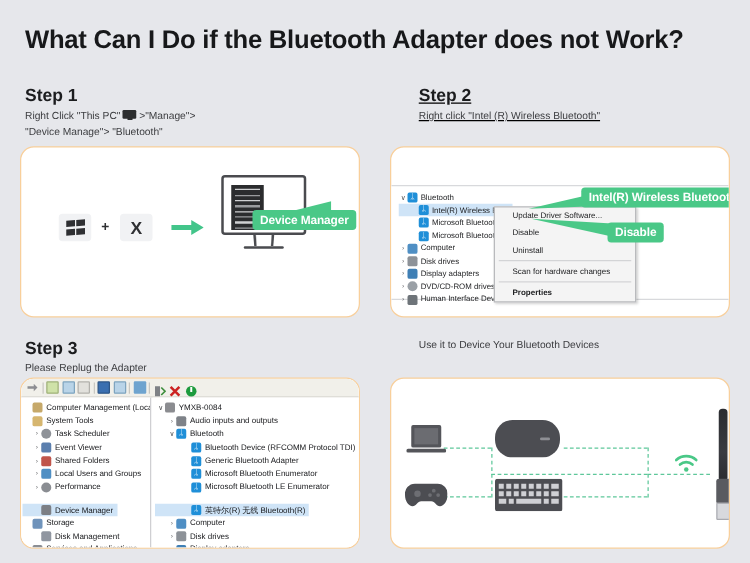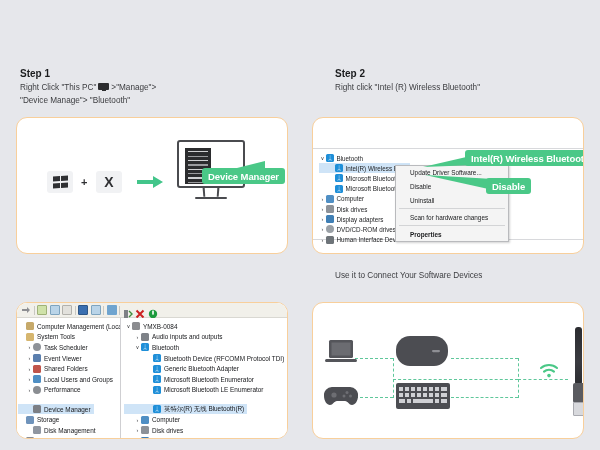--- a/index.html
+++ b/index.html
@@ -23,21 +23,21 @@
     font-size: 20.5px;
     font-weight: bold;
     color: #17181a;
     letter-spacing: -0.2px;
     white-space: nowrap;
   }
 
   
   .step-head { position: absolute; }
   .step-label {
-    font-size: 10px; font-weight: bold; color: #1b1c1e;
+    font-size: 14px; font-weight: bold; color: #1b1c1e;
     margin-bottom: 3px;
   }
   .step-desc {
     font-size: 8.2px; color: #3c3d40; line-height: 12.5px;
     white-space: nowrap;
   }
   .inline-monitor {
     display: inline-block;
     width: 11px; height: 8px;
     vertical-align: -1px;
@@ -237,37 +237,42 @@
   .usb-plug {
     position: absolute; left: 2px; top: 75px; width: 11px; height: 14px;
     background: #d8d9dd; border: 1px solid #a9aab0; border-radius: 1px;
   }
 </style>
 </head>
 <body>
 
 <div id="page">
 
+  <div class="title">What Can I Do if the Bluetooth Adapter does not Work?</div>
 
   <div class="step-head" style="left:20px; top:68px;">
     <div class="step-label">Step 1</div>
     <div class="step-desc">
       <span>Right Click "This PC"</span><span class="inline-monitor"><span class="scr"></span><span class="std"></span></span><span>&gt;"Manage"&gt;</span>
     </div>
     <div class="step-desc">"Device Manage"&gt; "Bluetooth"</div>
   </div>
 
-  <div class="step-head" style="left:335px; top:68px;">
+  <div class="step-head" style="left:335px; top:68px;text-decoration:underline;">
     <div class="step-label">Step 2</div>
     <div class="step-desc">Right click "Intel (R) Wireless Bluetooth"</div>
   </div>
 
+  <div class="step-head" style="left:20px; top:270px;">
+    <div class="step-label">Step 3</div>
+    <div class="step-desc">Please Replug the Adapter</div>
+  </div>
 
   <div class="step-head" style="left:335px; top:270px;">
-    <div class="step-desc">Use it to Connect Your Software Devices</div>
+    <div class="step-desc">Use it to Device Your Bluetooth Devices</div>
   </div>
 
   <div class="card" style="left:16px; top:117px; width:272px; height:137px;">
 
     <div class="key" style="left:30px; top:53px; width:26px; height:22px;">
       <span class="winlogo">
           <i></i>
           <i></i>
           <i></i>
           <i></i>

